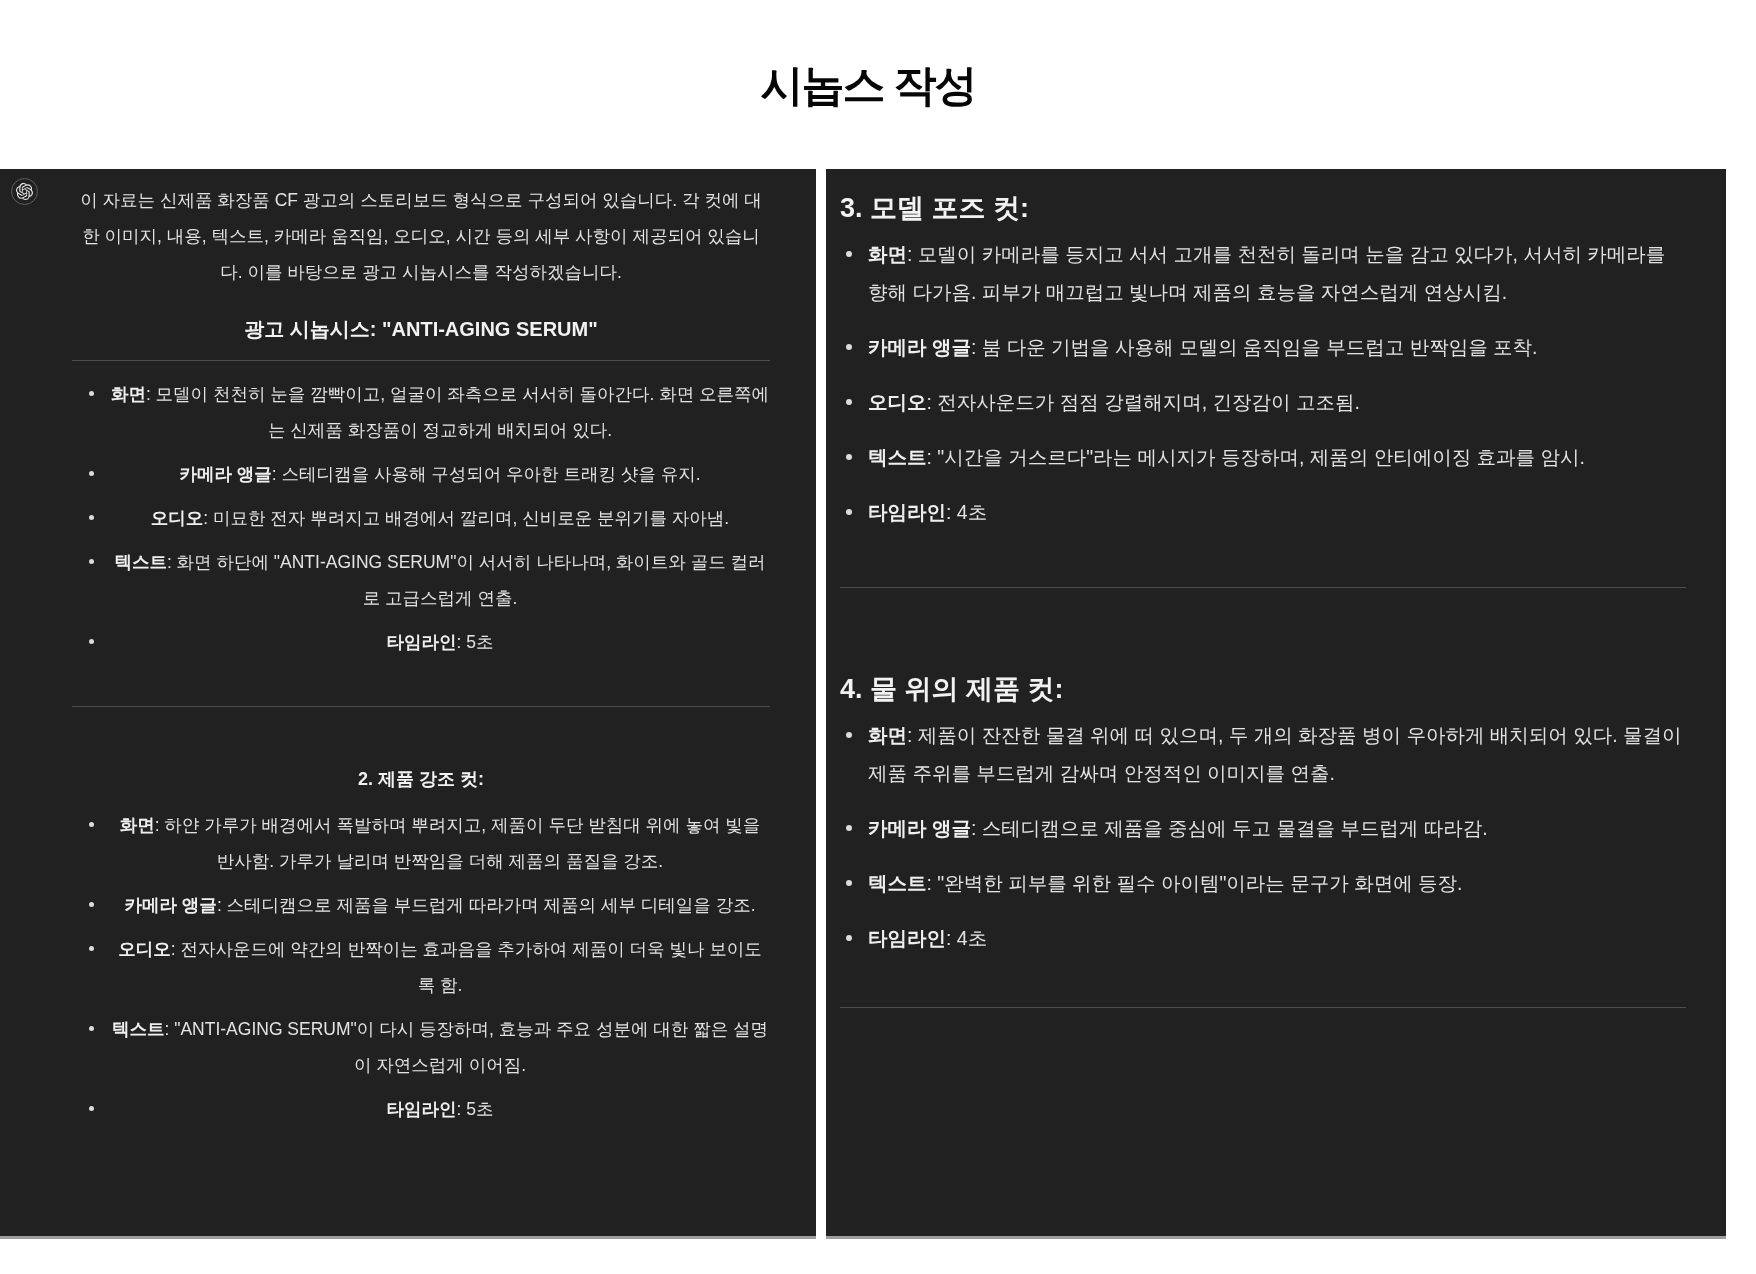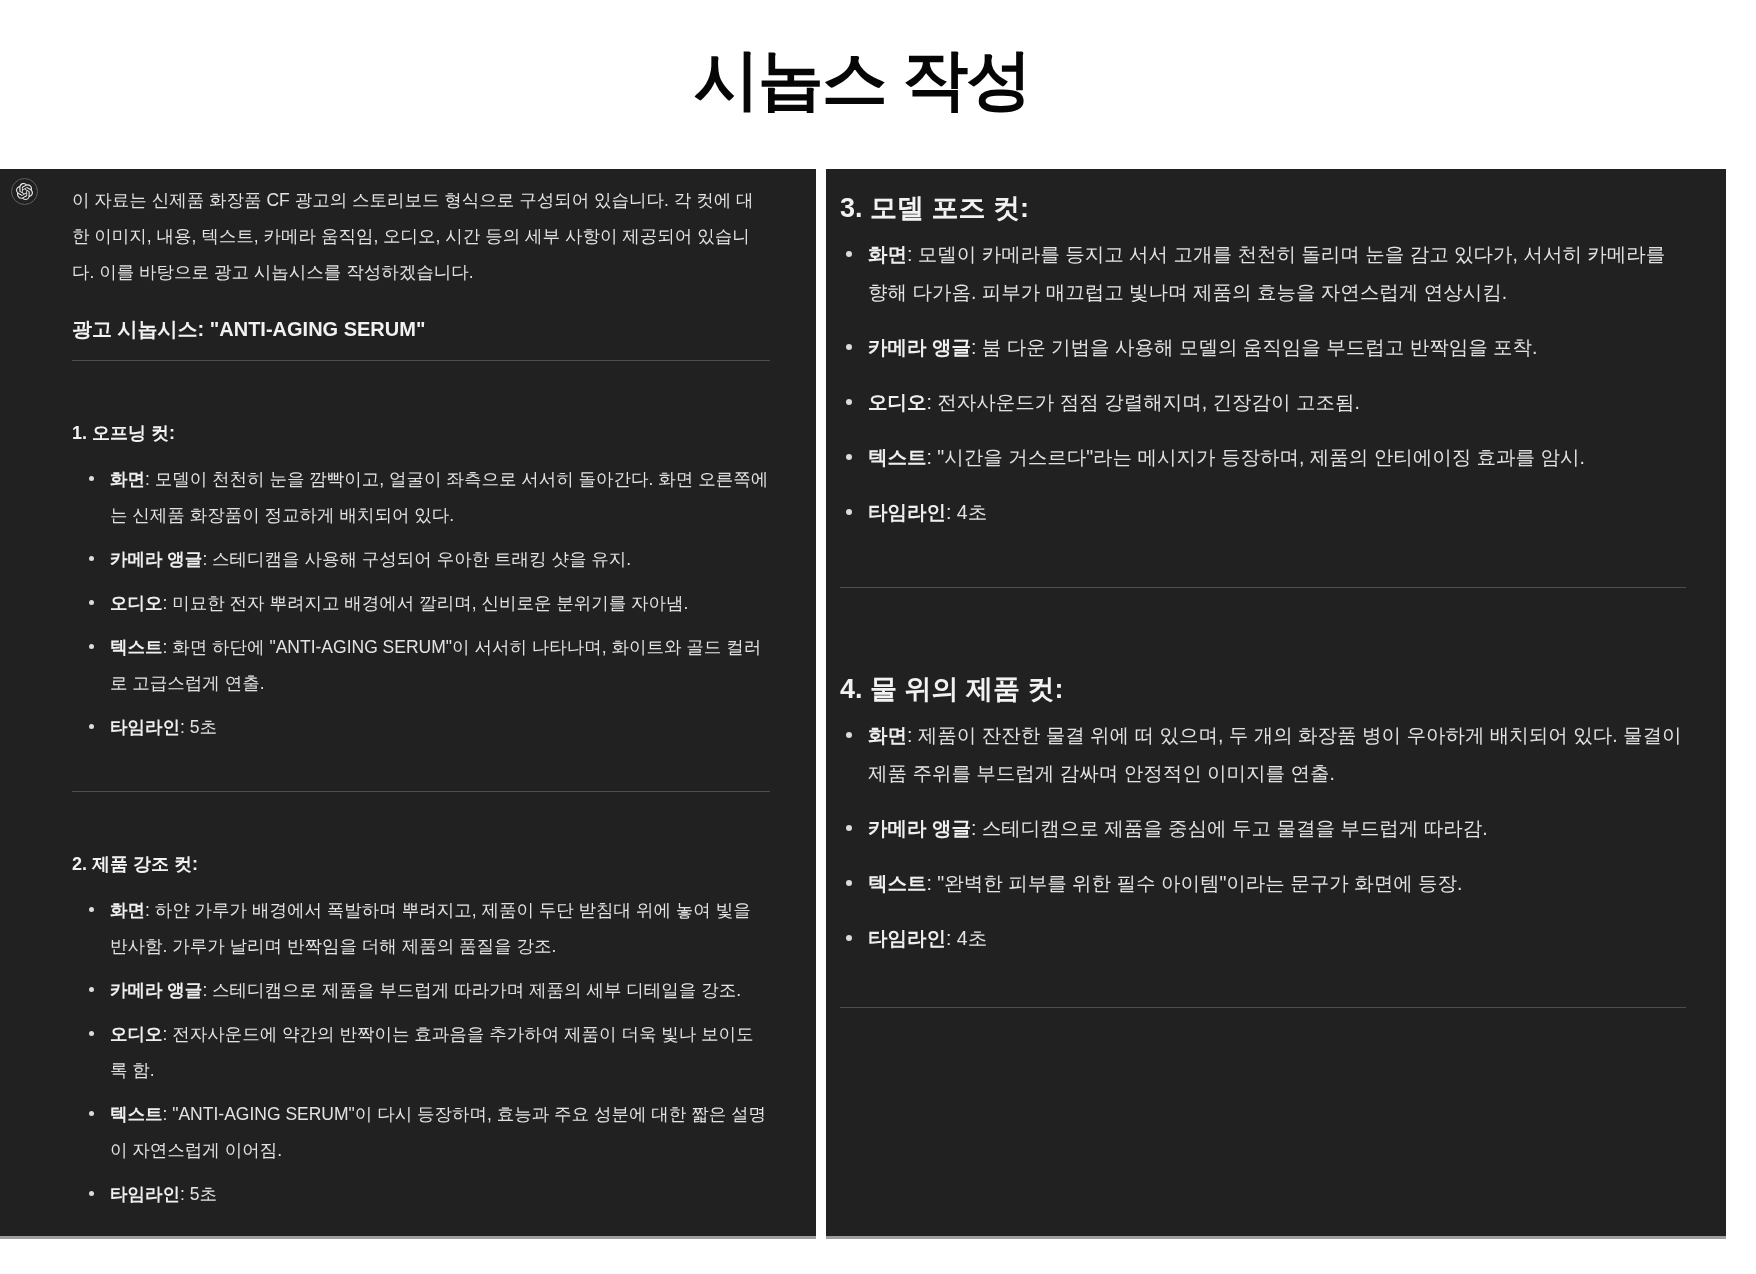--- a/index.html
+++ b/index.html
@@ -2,40 +2,40 @@
 <html><head>
 <meta charset="utf-8">
 <style>
   html,body{margin:0;padding:0;}
   body{
     width:1756px;height:1274px;background:#ffffff;position:relative;
     font-family:"Liberation Sans","DejaVu Sans",sans-serif;
     -webkit-font-smoothing:antialiased;
   }
   .slide-title{
-    position:absolute;top:40px;left:0;width:1716px;margin:4px;
-    text-align:center;font-size:66px;line-height:70px;font-weight:bold;
+    position:absolute;top:40px;left:0;width:1716px;margin:10px;
+    text-align:center;font-size:43px;line-height:70px;font-weight:bold;
     color:#060606;letter-spacing:-2px;
   }
   .panel{
     position:absolute;top:169px;height:1070px;background:#212121;
     box-sizing:border-box;border-bottom:3px solid #9d9d9d;
     color:#e3e3e3;overflow:hidden;
   }
   .panel-left{left:0;width:816px;}
   .panel-right{left:826px;width:900px;}
 
   .avatar{
     position:absolute;left:11px;top:9px;width:27px;height:27px;
     border:1px solid #5f5f5f;border-radius:50%;box-sizing:border-box;
     display:flex;align-items:center;justify-content:center;
   }
   .avatar svg{width:17px;height:17px;fill:#ececec;}
 
-  .lp-content{padding:13px 46px 0 72px;font-size:17.5px;line-height:36px;}
+  .lp-content{padding:13px 46px 0 72px;font-size:17.5px;line-height:36px;text-align:center;}
   .intro{margin:0;}
   .lp-heading{font-size:20px;line-height:27px;font-weight:bold;color:#f2f2f2;margin:26px 0 16px;}
   .divider{border:none;border-top:1px solid #4d4d4d;margin:0;}
   .hr-top-left{margin-top:17px;}
   .hr-mid-left{margin-top:46px;}
   .hr-mid-right{margin-top:56px;}
   .hr-end-right{margin-top:50px;}
   .section-title{font-weight:bold;color:#f2f2f2;margin:0;}
   .lp-content .section-title{font-size:18px;line-height:25px;margin-top:60px;}
   .list{list-style:none;margin:15px 0 0;padding:0;}
@@ -66,21 +66,20 @@
   <span class="avatar">
     <svg viewBox="0 0 24 24" xmlns="http://www.w3.org/2000/svg">
         <path d="M22.2819 9.8211a5.9847 5.9847 0 0 0-.5157-4.9108 6.0462 6.0462 0 0 0-6.5098-2.9A6.0651 6.0651 0 0 0 4.9807 4.1818a5.9847 5.9847 0 0 0-3.9977 2.9 6.0462 6.0462 0 0 0 .7427 7.0966 5.98 5.98 0 0 0 .511 4.9107 6.051 6.051 0 0 0 6.5146 2.9001A5.9847 5.9847 0 0 0 13.2599 24a6.0557 6.0557 0 0 0 5.7718-4.2058 5.9894 5.9894 0 0 0 3.9977-2.9001 6.0557 6.0557 0 0 0-.7475-7.073zM13.2599 22.4301a4.4755 4.4755 0 0 1-2.8764-1.04l.1419-.0804 4.7783-2.7582a.7948.7948 0 0 0 .3927-.6813v-6.7369l2.02 1.1686a.071.071 0 0 1 .038.052v5.5826a4.504 4.504 0 0 1-4.4945 4.4944zm-9.6607-4.1254a4.4708 4.4708 0 0 1-.5346-3.0137l.142.0852 4.783 2.7582a.7712.7712 0 0 0 .7806 0l5.8428-3.3685v2.3324a.0804.0804 0 0 1-.0332.0615L9.74 19.9502a4.4992 4.4992 0 0 1-6.1408-1.6464zM2.3408 7.8956a4.485 4.485 0 0 1 2.3655-1.9728V11.6a.7664.7664 0 0 0 .3879.6765l5.8144 3.3543-2.0201 1.1685a.0757.0757 0 0 1-.071 0l-4.8303-2.7865A4.504 4.504 0 0 1 2.3408 7.8956zm16.5963 3.8558L13.1038 8.364 15.1192 7.2a.0757.0757 0 0 1 .071 0l4.8303 2.7913a4.4944 4.4944 0 0 1-.6765 8.1042v-5.6772a.79.79 0 0 0-.407-.667zm2.0107-3.0231l-.142-.0852-4.7735-2.7818a.7759.7759 0 0 0-.7854 0L9.409 9.2297V6.8974a.0662.0662 0 0 1 .0284-.0615l4.8303-2.7866a4.4992 4.4992 0 0 1 6.6802 4.66zM8.3065 12.863l-2.02-1.1638a.0804.0804 0 0 1-.038-.0567V6.0742a4.4992 4.4992 0 0 1 7.3757-3.4537l-.142.0805L8.704 5.459a.7948.7948 0 0 0-.3927.6813zm1.0976-2.3654l2.602-1.4998 2.6069 1.4998v2.9994l-2.5974 1.4997-2.6067-1.4997Z"></path>
       </svg>
   </span>
   <div class="lp-content">
     <p class="intro">이 자료는 신제품 화장품 CF 광고의 스토리보드 형식으로 구성되어 있습니다. 각 컷에 대한 이미지, 내용, 텍스트, 카메라 움직임, 오디오, 시간 등의 세부 사항이 제공되어 있습니다. 이를 바탕으로 광고 시놉시스를 작성하겠습니다.</p>
     <h2 class="lp-heading">광고 시놉시스: "ANTI-AGING SERUM"</h2>
     <hr class="divider hr-top-left">
 
-    <h3 class="section-title">1. 오프닝 컷:</h3>
     <ul class="list">
       <li><b>화면</b><span>: 모델이 천천히 눈을 깜빡이고, 얼굴이 좌측으로 서서히 돌아간다. 화면 오른쪽에는 신제품 화장품이 정교하게 배치되어 있다.</span></li>
       <li><b>카메라 앵글</b><span>: 스테디캠을 사용해 구성되어 우아한 트래킹 샷을 유지.</span></li>
       <li><b>오디오</b><span>: 미묘한 전자 뿌려지고 배경에서 깔리며, 신비로운 분위기를 자아냄.</span></li>
       <li><b>텍스트</b><span>: 화면 하단에 "ANTI-AGING SERUM"이 서서히 나타나며, 화이트와 골드 컬러로 고급스럽게 연출.</span></li>
       <li><b>타임라인</b><span>: 5초</span></li>
     </ul>
 
     <hr class="divider hr-mid-left">
 

